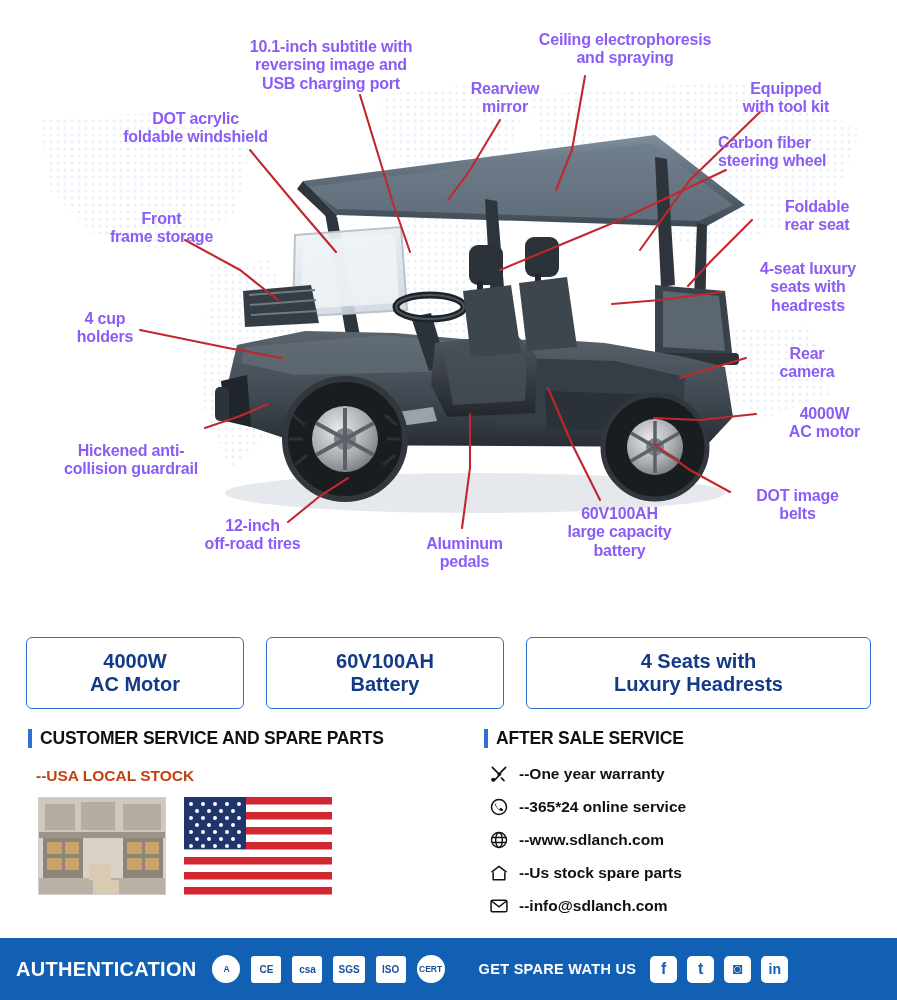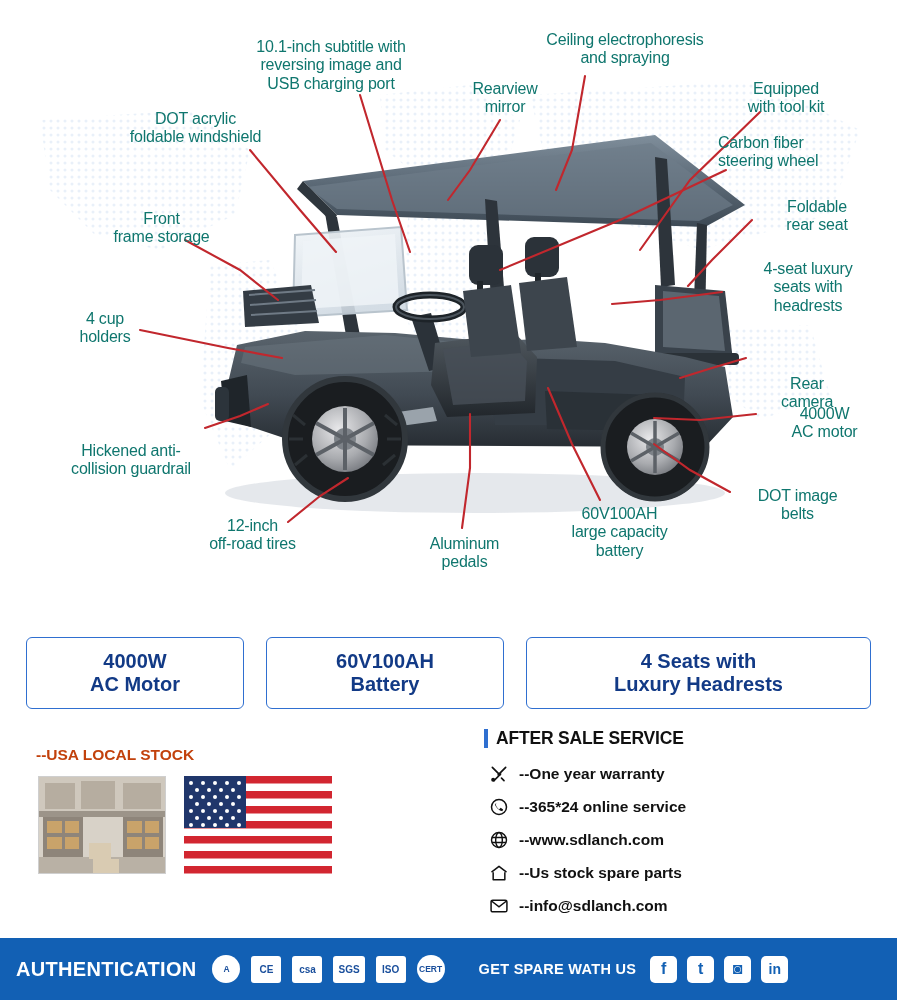--- a/index.html
+++ b/index.html
@@ -22,22 +22,22 @@
   #worldmap {
     position:absolute; left:0; top:0; width:897px; height:620px;
     opacity:0.45;
   }
   #callout-svg {
     position:absolute; left:0; top:0; width:897px; height:620px;
     pointer-events:none;
   }
   .lbl {
     position:absolute;
-    font-weight:normal;
-    color:#0f766e;
+    font-weight:bold;
+    color:#8b5cf6;
     line-height:1.15;
     white-space:pre-line;
     letter-spacing:-0.2px;
   }
 
   
   #cart { position:absolute; left:185px; top:95px; width:570px; height:430px; }
 
   
   #features {
@@ -309,21 +309,21 @@
 steering wheel</div>
   <div class="lbl" style="left:84px;  top:210px; width:155px; text-align:center; font-size:16px;">Front
 frame storage</div>
   <div class="lbl" style="left:757px; top:198px; width:120px; text-align:center; font-size:16px;">Foldable
 rear seat</div>
   <div class="lbl" style="left:728px; top:260px; width:160px; text-align:center; font-size:16px;">4-seat luxury
 seats with
 headrests</div>
   <div class="lbl" style="left:50px;  top:310px; width:110px; text-align:center; font-size:16px;">4 cup
 holders</div>
-  <div class="lbl" style="left:752px; top:345px; width:110px; text-align:center; font-size:16px;margin-top:30px;">Rear
+  <div class="lbl" style="left:752px; top:345px; width:110px; text-align:center; font-size:16px;">Rear
 camera</div>
   <div class="lbl" style="left:762px; top:405px; width:125px; text-align:center; font-size:16px;">4000W
 AC motor</div>
   <div class="lbl" style="left:36px;  top:410px; width:190px; text-align:center; font-size:16px;margin-top:32px;">Hickened anti-
 collision guardrail</div>
   <div class="lbl" style="left:735px; top:487px; width:125px; text-align:center; font-size:16px;">DOT image
 belts</div>
   <div class="lbl" style="left:537px; top:505px; width:165px; text-align:center; font-size:16px;">60V100AH
 large capacity
 battery</div>
@@ -338,20 +338,24 @@
 AC Motor</div>
   <div class="feature-box" id="feature-1">60V100AH
 Battery</div>
   <div class="feature-box" id="feature-2">4 Seats with
 Luxury Headrests</div>
 </div>
 
 <div id="service">
 
   <div class="col" id="col-left">
+    <div class="col-head">
+      <span class="bar"></span>
+      <span>CUSTOMER SERVICE AND SPARE PARTS</span>
+    </div>
     <div id="usa-stock">--USA LOCAL STOCK</div>
 
     <div id="media-row">
 
       <div id="warehouse">
         <svg width="128" height="98" viewBox="0 0 128 98" xmlns="http://www.w3.org/2000/svg">
           <rect width="128" height="98" fill="#d8d2c8"></rect>
           <rect x="0" y="0" width="128" height="34" fill="#cfc8bd"></rect>
           <g fill="#b6ada0">
             <rect x="6" y="6" width="30" height="26"></rect>

